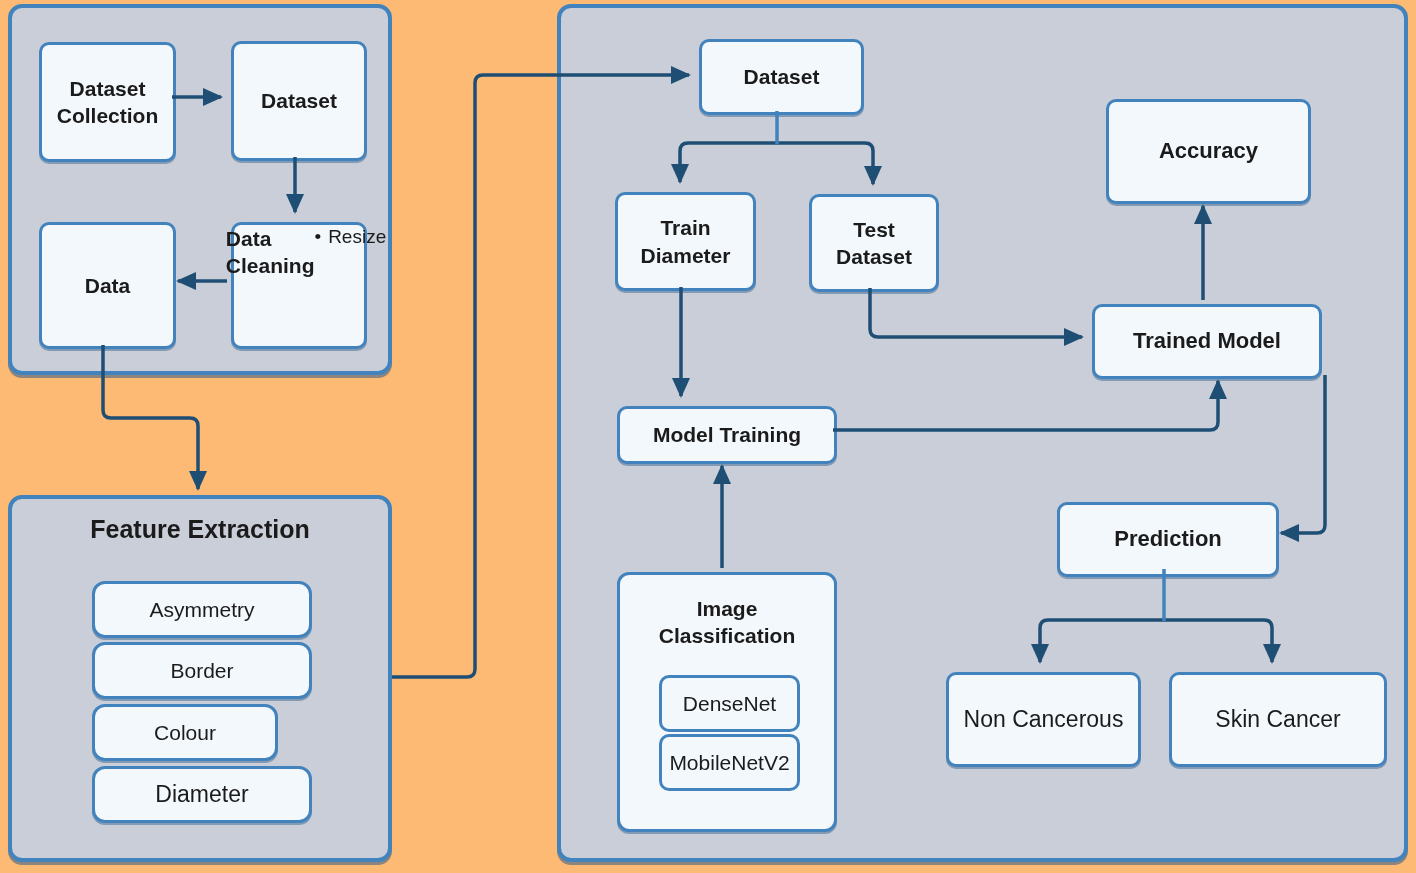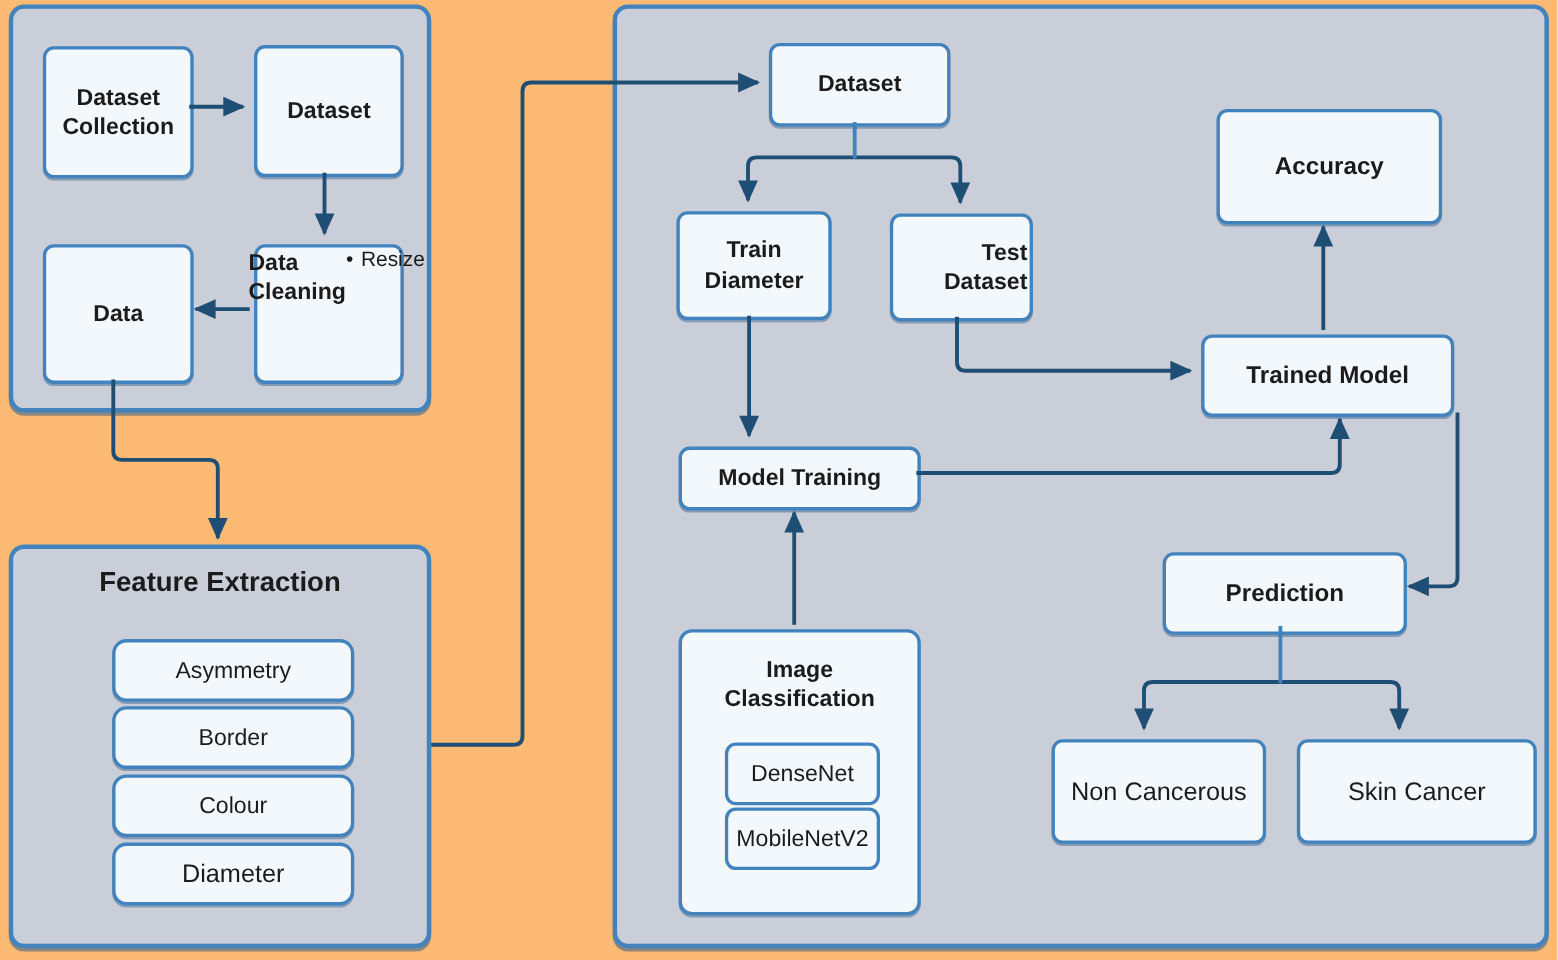--- a/index.html
+++ b/index.html
@@ -23,21 +23,21 @@
     position:absolute;
     background:#f3f8fc;
     border:3px solid #4283bd;
     border-radius:10px;
     box-shadow:0 2px 0 rgba(45,90,135,.45);
     box-sizing:border-box;
     display:flex;align-items:center;justify-content:center;
     text-align:center;
     font-weight:bold;font-size:21px;line-height:1.3;
   }
-  .node.regular{font-weight:normal;margin-left:10px;}
+  .node.regular{font-weight:normal;}
   .node.big-radius{border-radius:13px;}
   .wrap-narrow{display:block;max-width:120px;margin:0 auto;}
   .wrap-mid{display:block;max-width:160px;margin:0 auto;}
   .group-title{
     position:absolute;left:0;right:0;top:16px;
     text-align:center;font-weight:bold;font-size:25px;
   }
   
   .node.left-list{
     flex-direction:row;align-items:flex-start;justify-content:center;
@@ -95,36 +95,36 @@
   </div>
 
   <div class="group" style="left:8px;top:495px;width:384px;height:367px;">
     <div class="group-title">Feature Extraction</div>
     <div class="node regular big-radius" style="left:80px;top:82px;width:220px;height:57px;">
       <span>Asymmetry</span>
     </div>
     <div class="node regular big-radius" style="left:80px;top:143px;width:220px;height:57px;text-align:center;">
       <span>Border</span>
     </div>
-    <div class="node regular big-radius" style="left:80px;top:205px;width:220px;height:57px;">
+    <div class="node regular big-radius" style="left:80px;top:205px;width:186px;height:57px;">
       <span>Colour</span>
     </div>
     <div class="node regular big-radius" style="left:80px;top:267px;width:220px;height:57px;font-size:23px;">
       <span>Diameter</span>
     </div>
   </div>
 
   <div class="group" style="left:557px;top:4px;width:851px;height:858px;">
     <div class="node" style="left:138px;top:31px;width:165px;height:76px;">
       <span>Dataset</span>
     </div>
     <div class="node" style="left:54px;top:184px;width:141px;height:99px;">
       <span class="wrap-narrow">Train Diameter</span>
     </div>
-    <div class="node" style="left:248px;top:186px;width:130px;height:98px;text-align:right;">
+    <div class="node" style="left:248px;top:186px;width:130px;height:98px;">
       <span class="wrap-narrow">Test Dataset</span>
     </div>
     <div class="node" style="left:545px;top:91px;width:205px;height:105px;font-size:22px;">
       <span>Accuracy</span>
     </div>
     <div class="node" style="left:531px;top:296px;width:230px;height:75px;font-size:22px;">
       <span>Trained Model</span>
     </div>
     <div class="node" style="left:56px;top:398px;width:220px;height:58px;">
       <span>Model Training</span>

